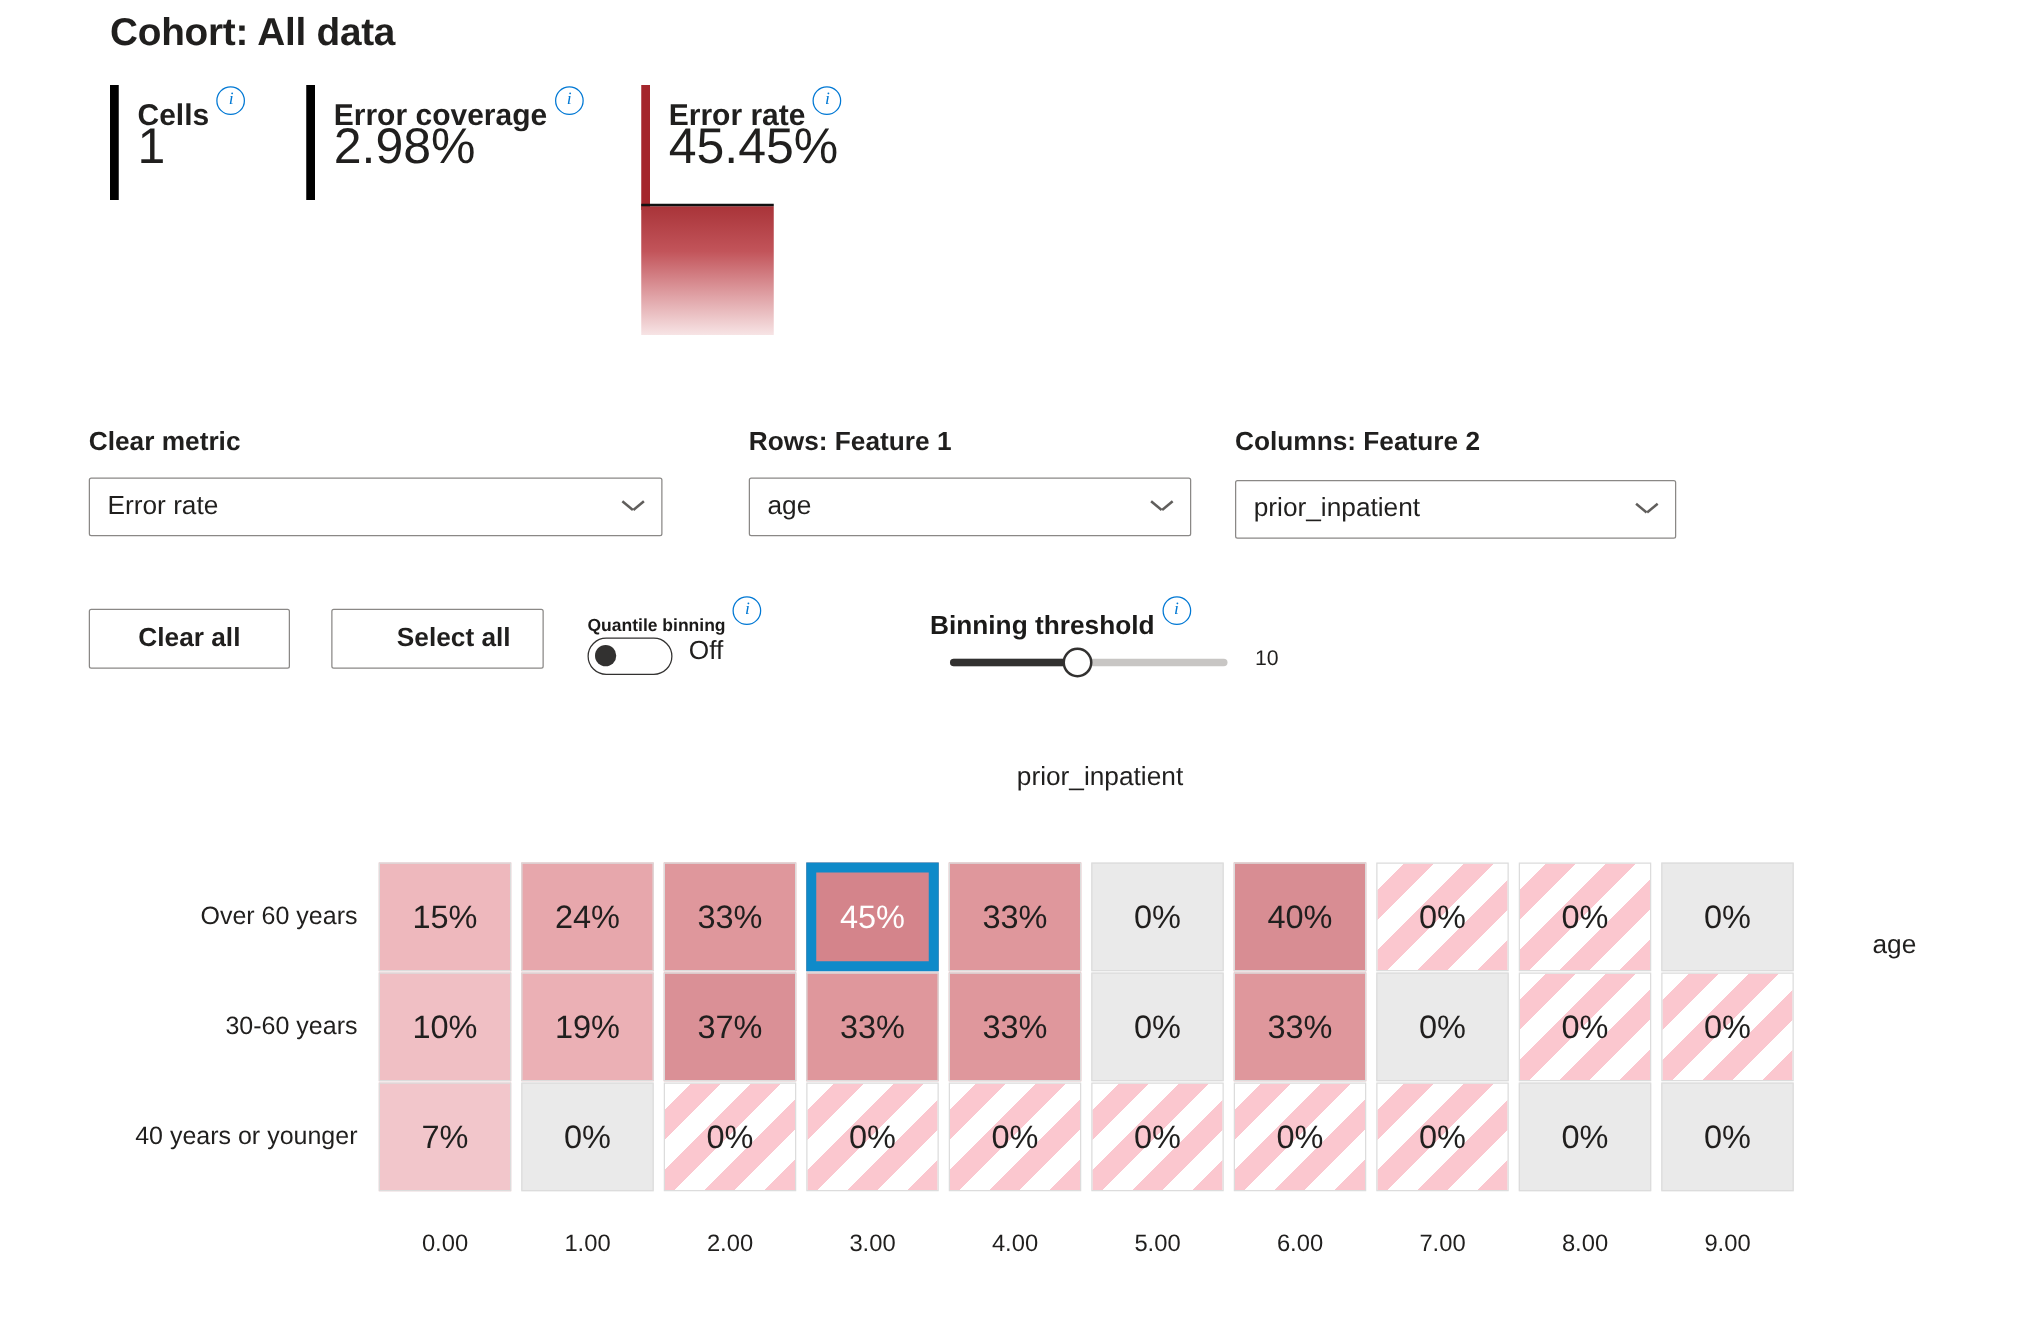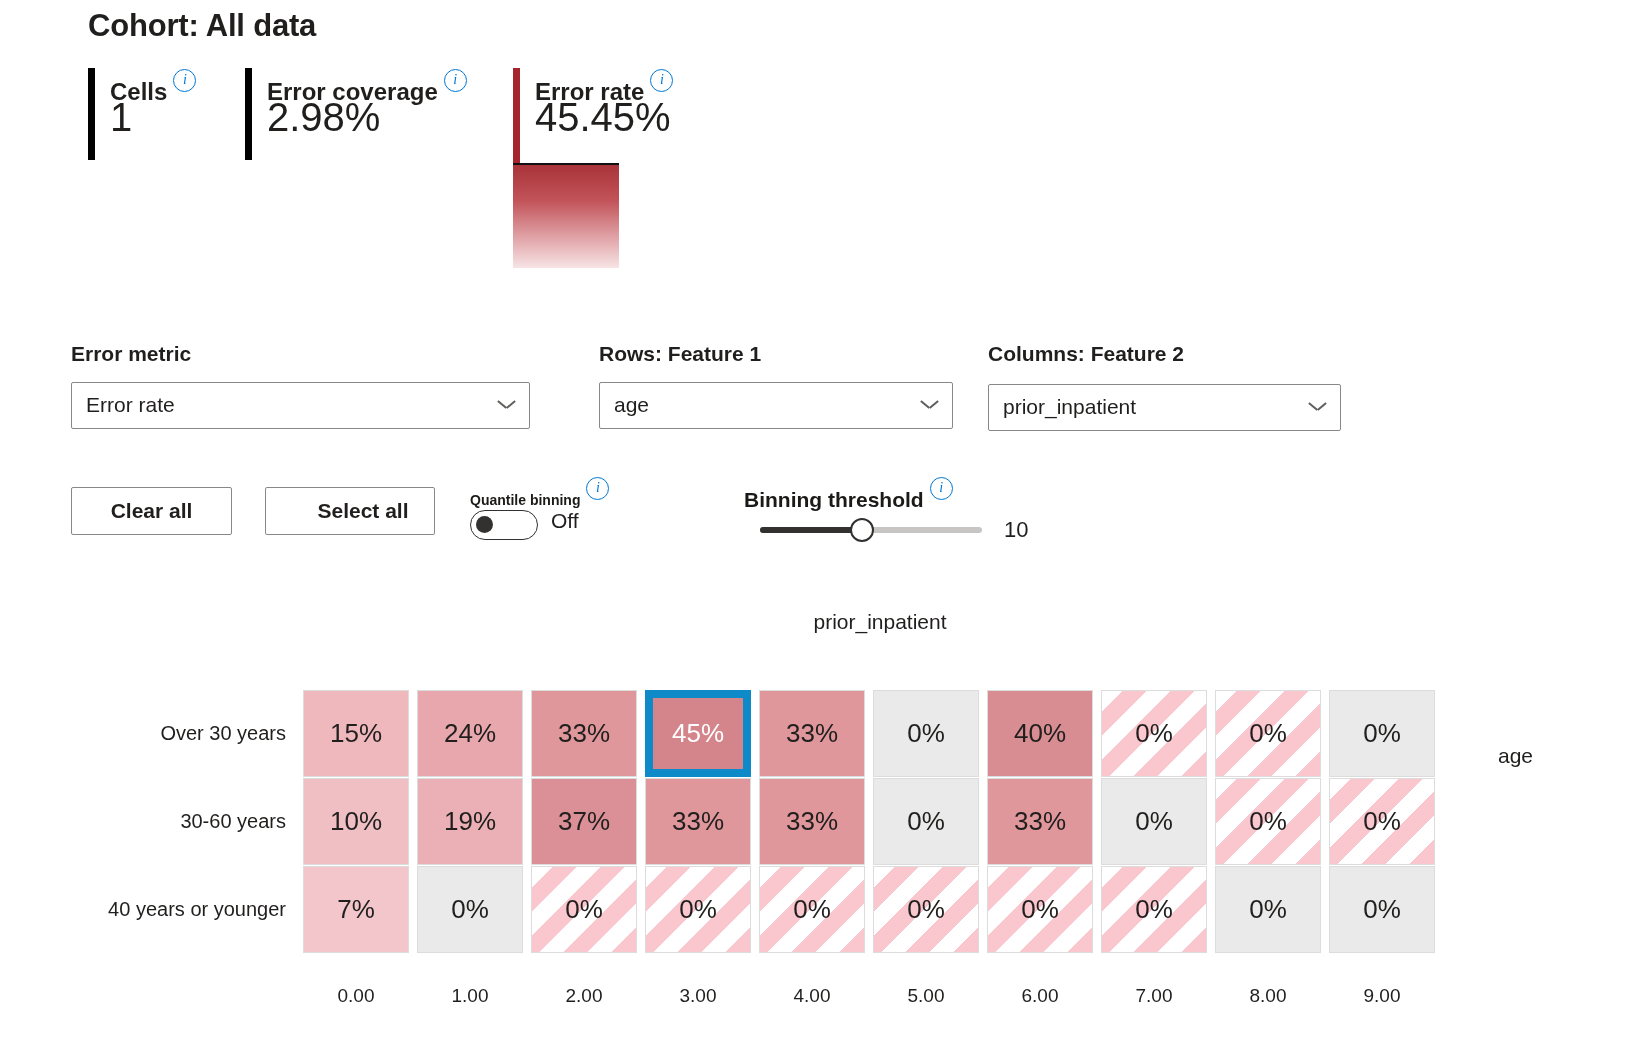--- a/index.html
+++ b/index.html
@@ -239,21 +239,21 @@
     border-radius: 50%;
     border: 2.5px solid #323130;
     background: #ffffff;
     box-sizing: border-box;
     cursor: pointer;
   }
   #slider-value {
     position: absolute;
     left: 1004px;
     top: 517px;
-    font-size: 22px;
+    font-size: 17px;
     color: #201f1e;
   }
 
   
   #matrix-col-title {
     position: absolute;
     top: 610px;
     left: 0;
     width: 1760px;
     text-align: center;
@@ -359,21 +359,21 @@
 
 <div class="stat-block" style="left:513px;">
   <div class="stat-bar error"></div>
   <div class="stat-label">
     <span>Error rate</span><span class="info-icon"></span>
   </div>
   <div class="stat-value">45.45%</div>
 </div>
 <div id="error-gradient"></div>
 
-<div class="field-label" style="left:71px; top:342px;">Error metric</div>
+<div class="field-label" style="left:71px; top:342px;">Clear metric</div>
 <div class="dropdown" style="left:71px; top:382px; width:459px;">
   <span class="dd-text">Error rate</span>
   <span class="chevron"></span>
 </div>
 
 <div class="field-label" style="left:599px; top:342px;">Rows: Feature 1</div>
 <div class="dropdown" style="left:599px; top:382px; width:354px;">
   <span class="dd-text">age</span>
   <span class="chevron"></span>
 </div>
@@ -402,21 +402,21 @@
   <div id="slider-track-bg"></div>
   <div id="slider-track-fill"></div>
   <div id="slider-thumb"></div>
 </div>
 <div id="slider-value">10</div>
 
 <div id="matrix-col-title">prior_inpatient</div>
 <div id="matrix-row-title">age</div>
 <div id="matrix">
     <div class="matrix-row">
-      <div class="row-label">Over 30 years</div>
+      <div class="row-label">Over 60 years</div>
       <div class="cell" style="background: rgb(238, 184, 189); left: 0px;">15%</div>
       <div class="cell" style="background: rgb(231, 167, 172); left: 114px;">24%</div>
       <div class="cell" style="background: rgb(223, 151, 156); left: 228px;">33%</div>
       <div class="cell selected" style="background: rgb(212, 132, 139); border-color: rgb(15, 138, 201); left: 342px;">45%</div>
       <div class="cell" style="background: rgb(223, 151, 156); left: 456px;">33%</div>
       <div class="cell empty" style="left: 570px;">0%</div>
       <div class="cell" style="background: rgb(216, 141, 147); left: 684px;">40%</div>
       <div class="cell hatched" style="left: 798px;">0%</div>
       <div class="cell hatched" style="left: 912px;">0%</div>
       <div class="cell empty" style="left: 1026px;">0%</div>

